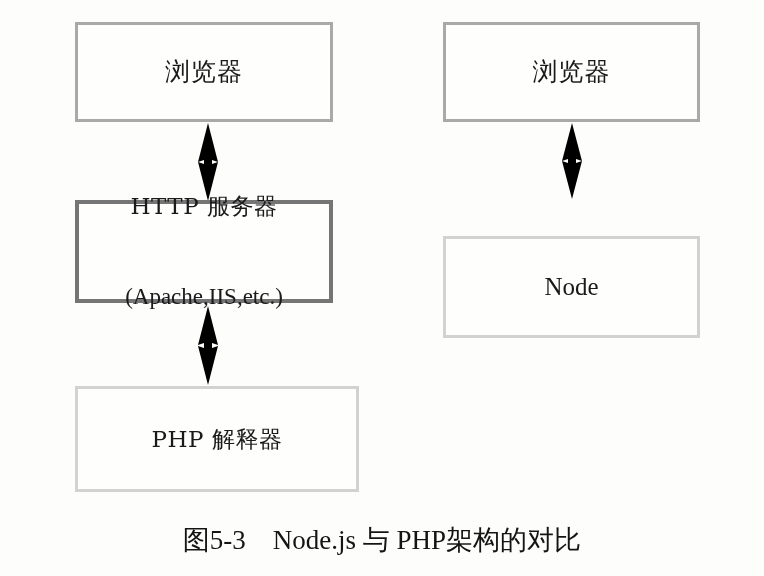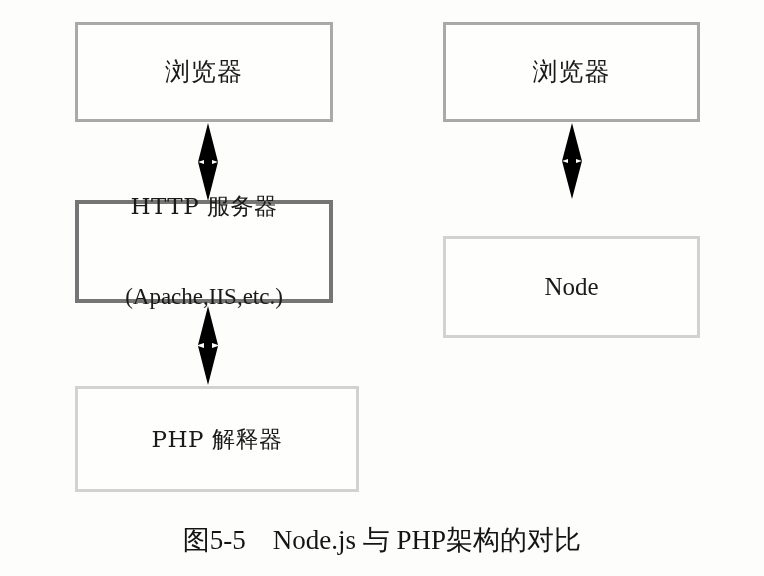--- a/index.html
+++ b/index.html
@@ -116,15 +116,15 @@
       <polygon points="15,1 25,39 19,37 19,41 11,41 11,37 5,39" fill="#000"></polygon>
       <rect x="12.5" y="32" width="5" height="14" fill="#000"></rect>
       <polygon points="15,77 25,39 19,41 19,37 11,37 11,41 5,39" fill="#000"></polygon>
     </svg>
   </div>
 
   <div class="node-box border-light" style="left:443px; top:200px; width:257px; height:102px;margin-top:36px;">
     <span class="box-label fs-node">Node</span>
   </div>
 
-  <div id="caption" style="top:522px;">图5-5　Node.js 与 PHP架构的对比</div>
+  <div id="caption" style="top:522px;">图5-3　Node.js 与 PHP架构的对比</div>
 
 </div>
 
 </body></html>

